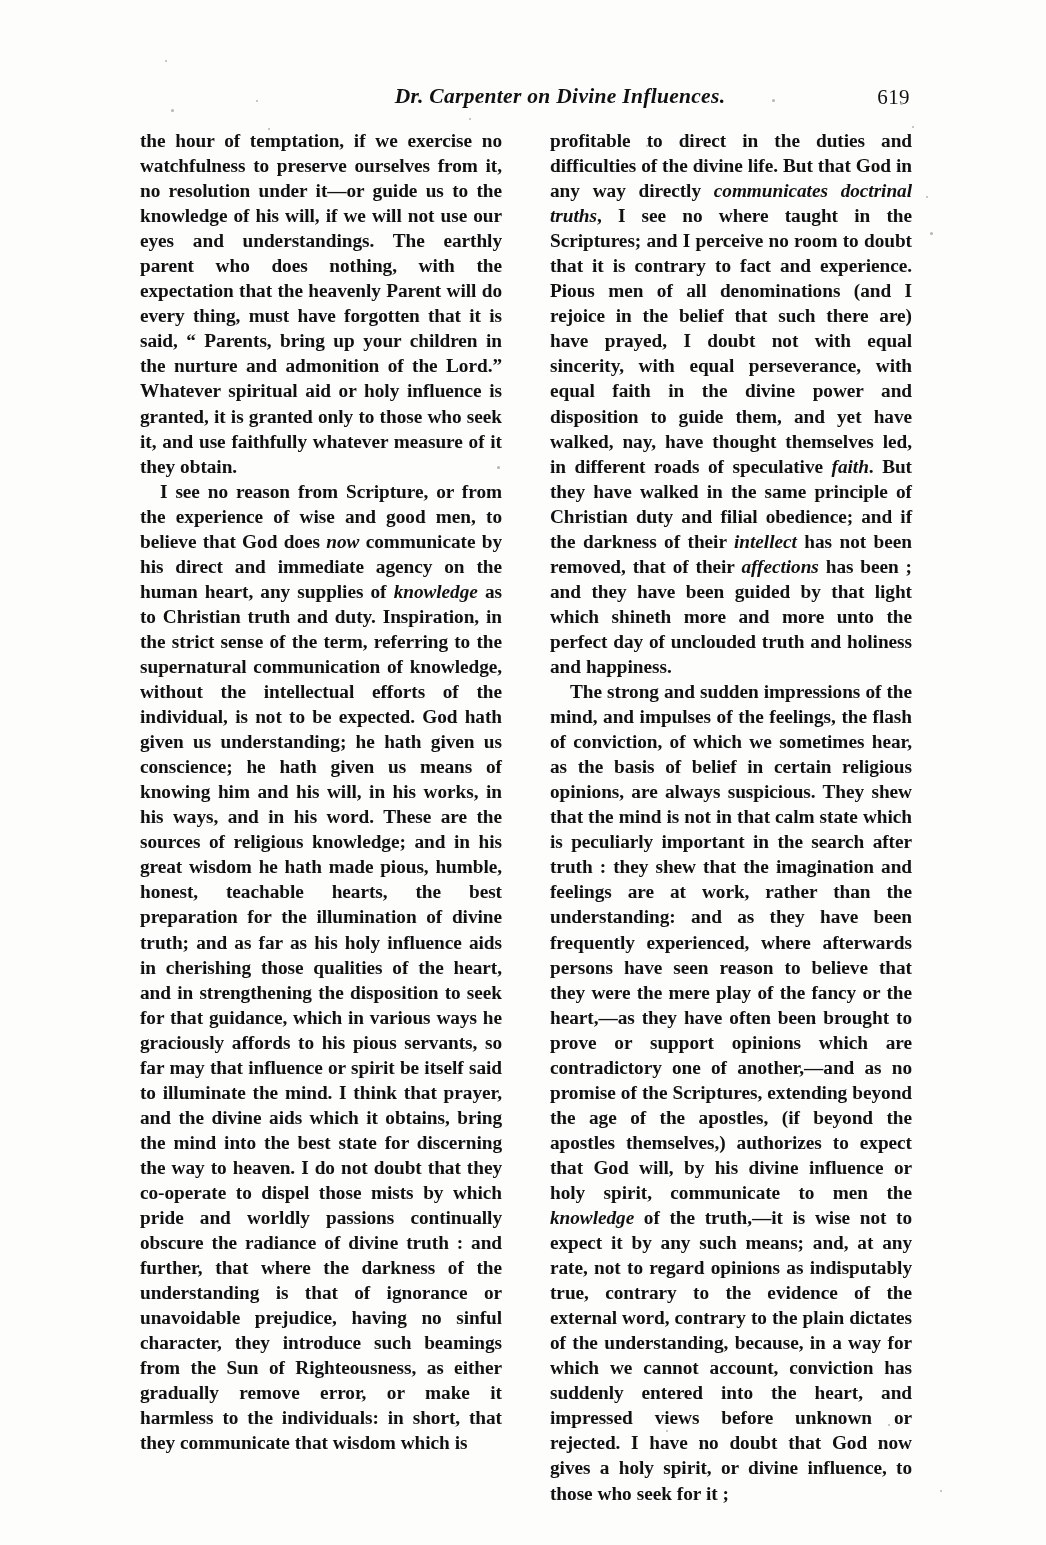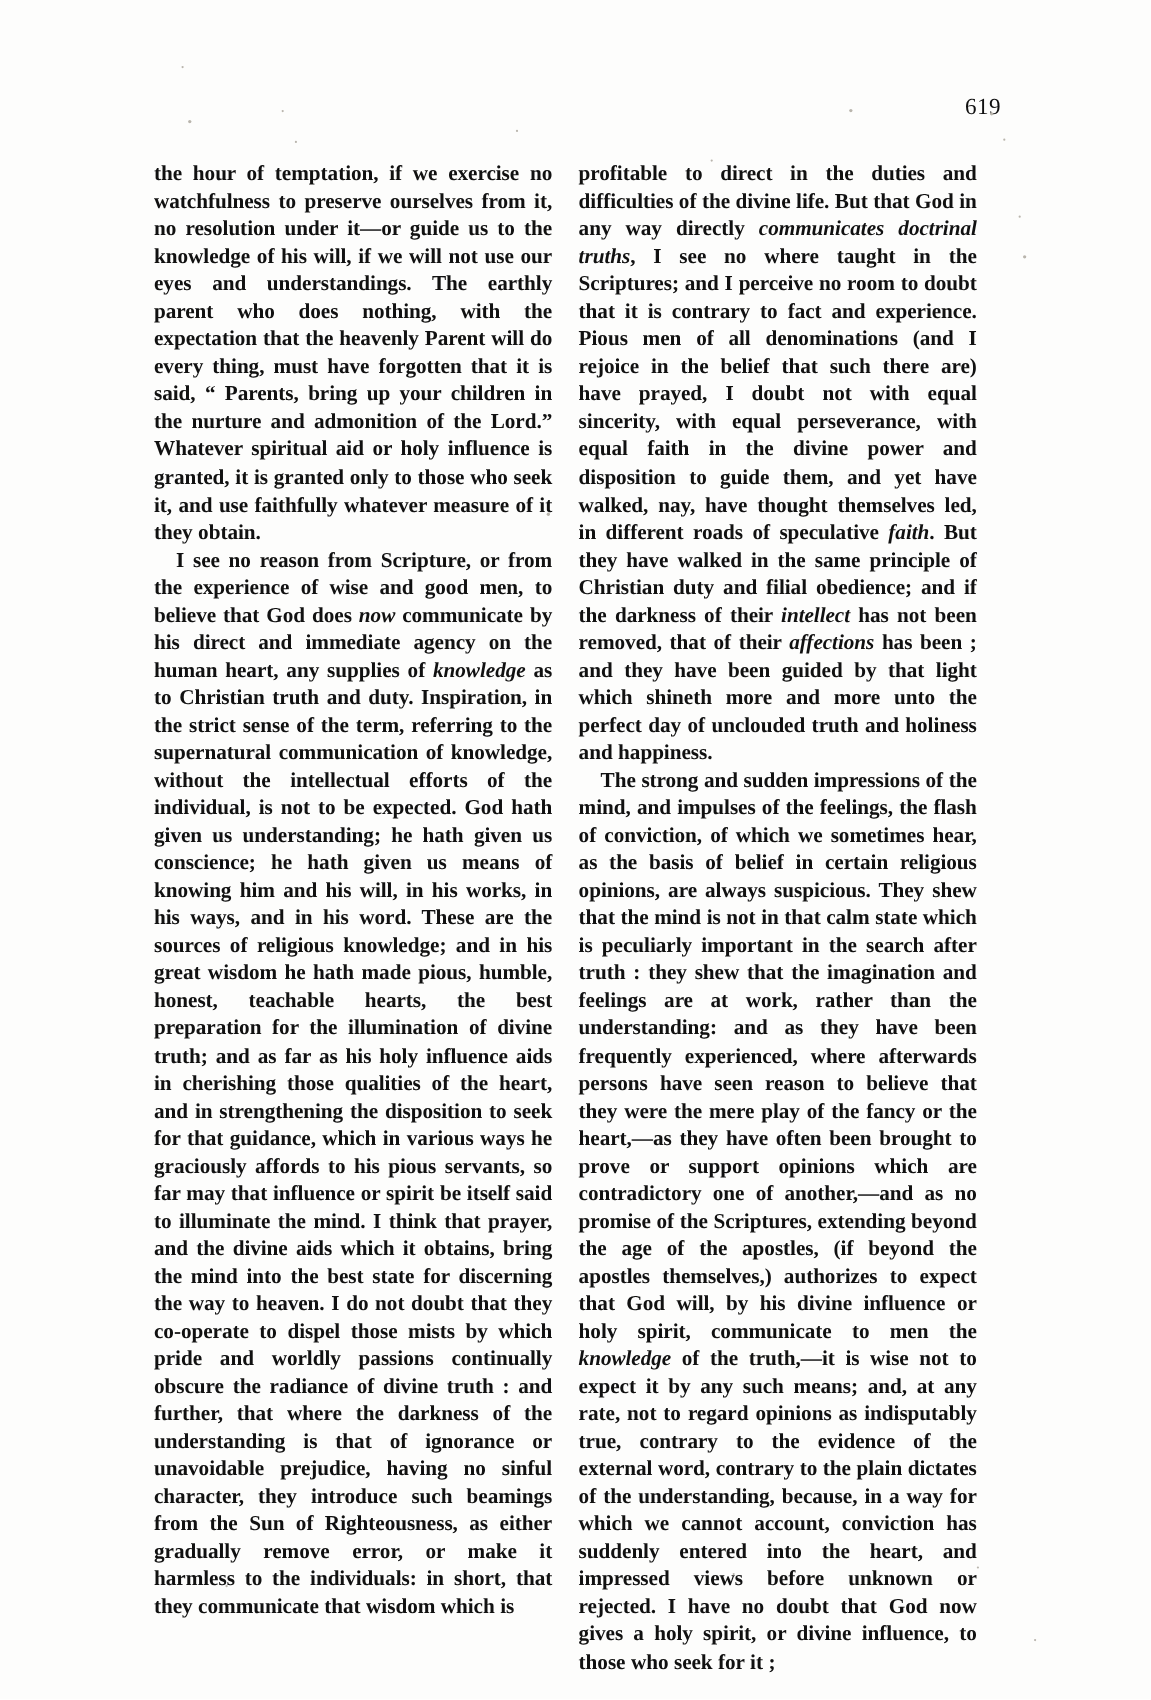--- a/index.html
+++ b/index.html
@@ -44,25 +44,25 @@
     right: 0;
     top: 1px;
     font-weight: normal;
     font-size: 21px;
     letter-spacing: 0.4px;
   }
 
   
   .columns {
     position: absolute;
-    top: 146px;
+    top: 128px;
     left: 140px;
     width: 772px;
     display: flex;
-    gap: 24px;
+    gap: 48px;
   }
   .col {
     width: 362px;
   }
   .col p {
     margin: 0;
     text-align: justify;
     text-align-last: left;
     font-size: 19.3px;
     line-height: 25.05px;
@@ -85,20 +85,21 @@
     border-radius: 50%;
     pointer-events: none;
   }
 </style>
 </head>
 <body>
 
 <div class="page">
 
   <div class="running-head">
+    <div class="rh-title">Dr. Carpenter on Divine Influences.</div>
     <div class="rh-folio">619</div>
   </div>
 
   <div class="columns">
 
     <div class="col">
       <p>the hour of temptation, if we exercise no watchfulness to preserve ourselves from it, no resolution under it—or guide us to the knowledge of his will, if we will not use our eyes and understandings. The earthly parent who does nothing, with the expectation that the heavenly Parent will do every thing, must have forgotten that it is said, “ Parents, bring up your children in the nurture and admonition of the Lord.” Whatever spiritual aid or holy influence is granted, it is granted only to those who seek it, and use faithfully whatever measure of it they obtain.</p>
       <p class="indent"><span>I see no reason from Scripture, or from the experience of wise and good men, to believe that God does </span><i>now</i><span> communicate by his direct and immediate agency on the human heart, any supplies of </span><i>knowledge</i><span> as to Christian truth and duty. Inspiration, in the strict sense of the term, referring to the supernatural communication of knowledge, without the intellectual efforts of the individual, is not to be expected. God hath given us understanding; he hath given us conscience; he hath given us means of knowing him and his will, in his works, in his ways, and in his word. These are the sources of religious knowledge; and in his great wisdom he hath made pious, humble, honest, teachable hearts, the best preparation for the illumination of divine truth; and as far as his holy influence aids in cherishing those qualities of the heart, and in strengthening the disposition to seek for that guidance, which in various ways he graciously affords to his pious servants, so far may that influence or spirit be itself said to illuminate the mind. I think that prayer, and the divine aids which it obtains, bring the mind into the best state for discerning the way to heaven. I do not doubt that they co-operate to dispel those mists by which pride and worldly passions continually obscure the radiance of divine truth : and further, that where the darkness of the understanding is that of ignorance or unavoidable prejudice, having no sinful character, they introduce such beamings from the Sun of Righteousness, as either gradually remove error, or make it harmless to the individuals: in short, that they communicate that wisdom which is</span></p>
     </div>
 

